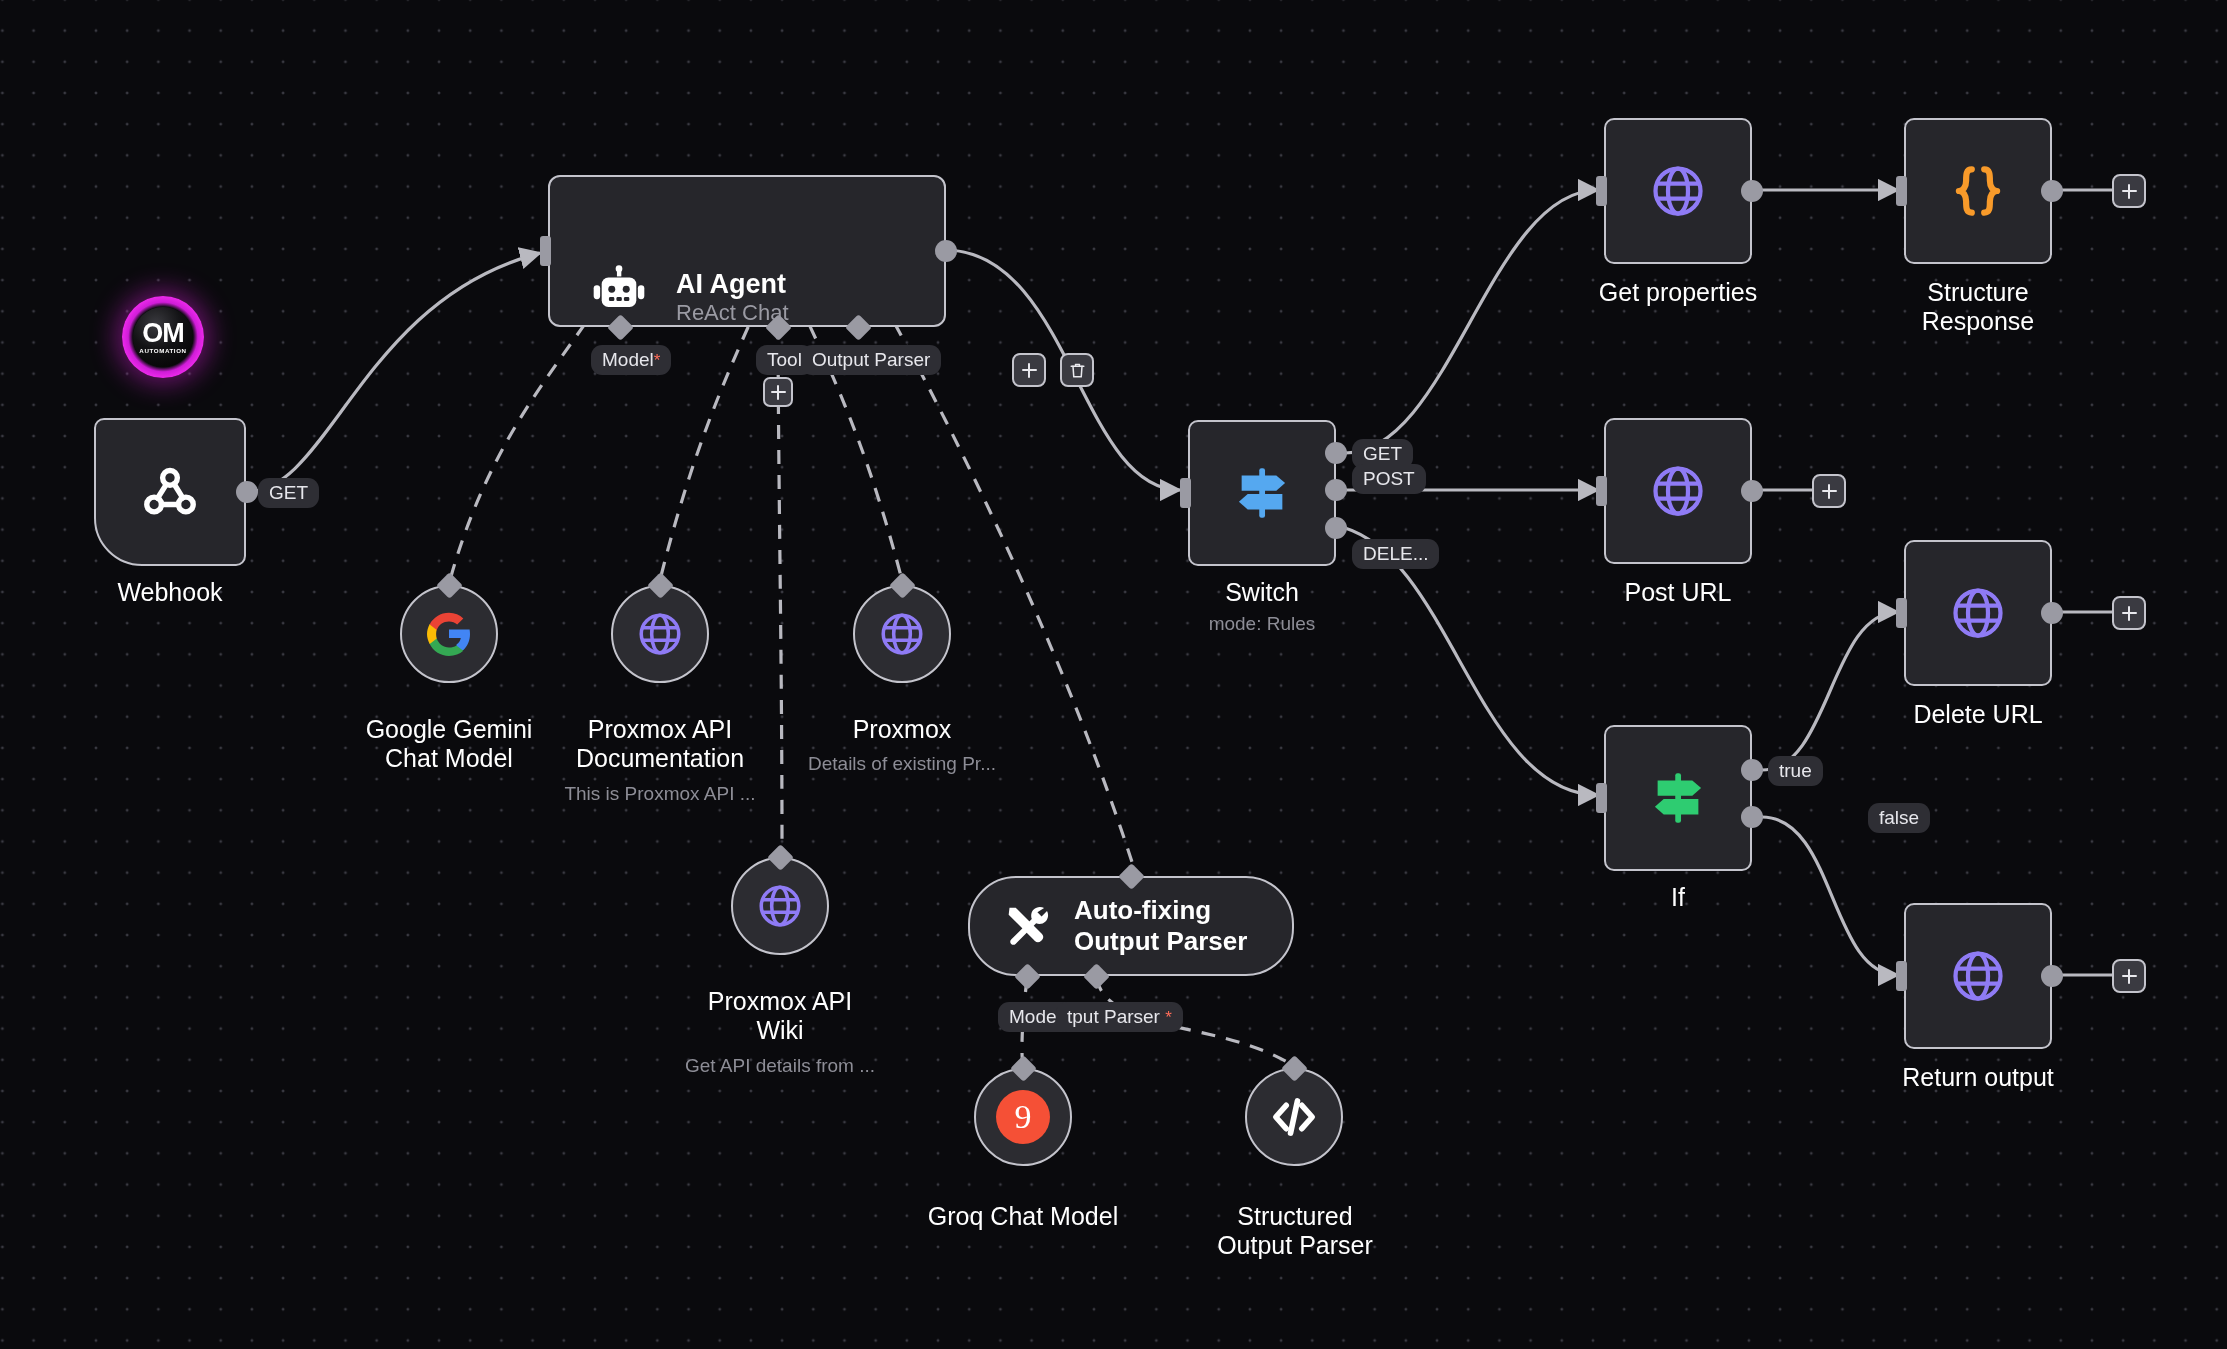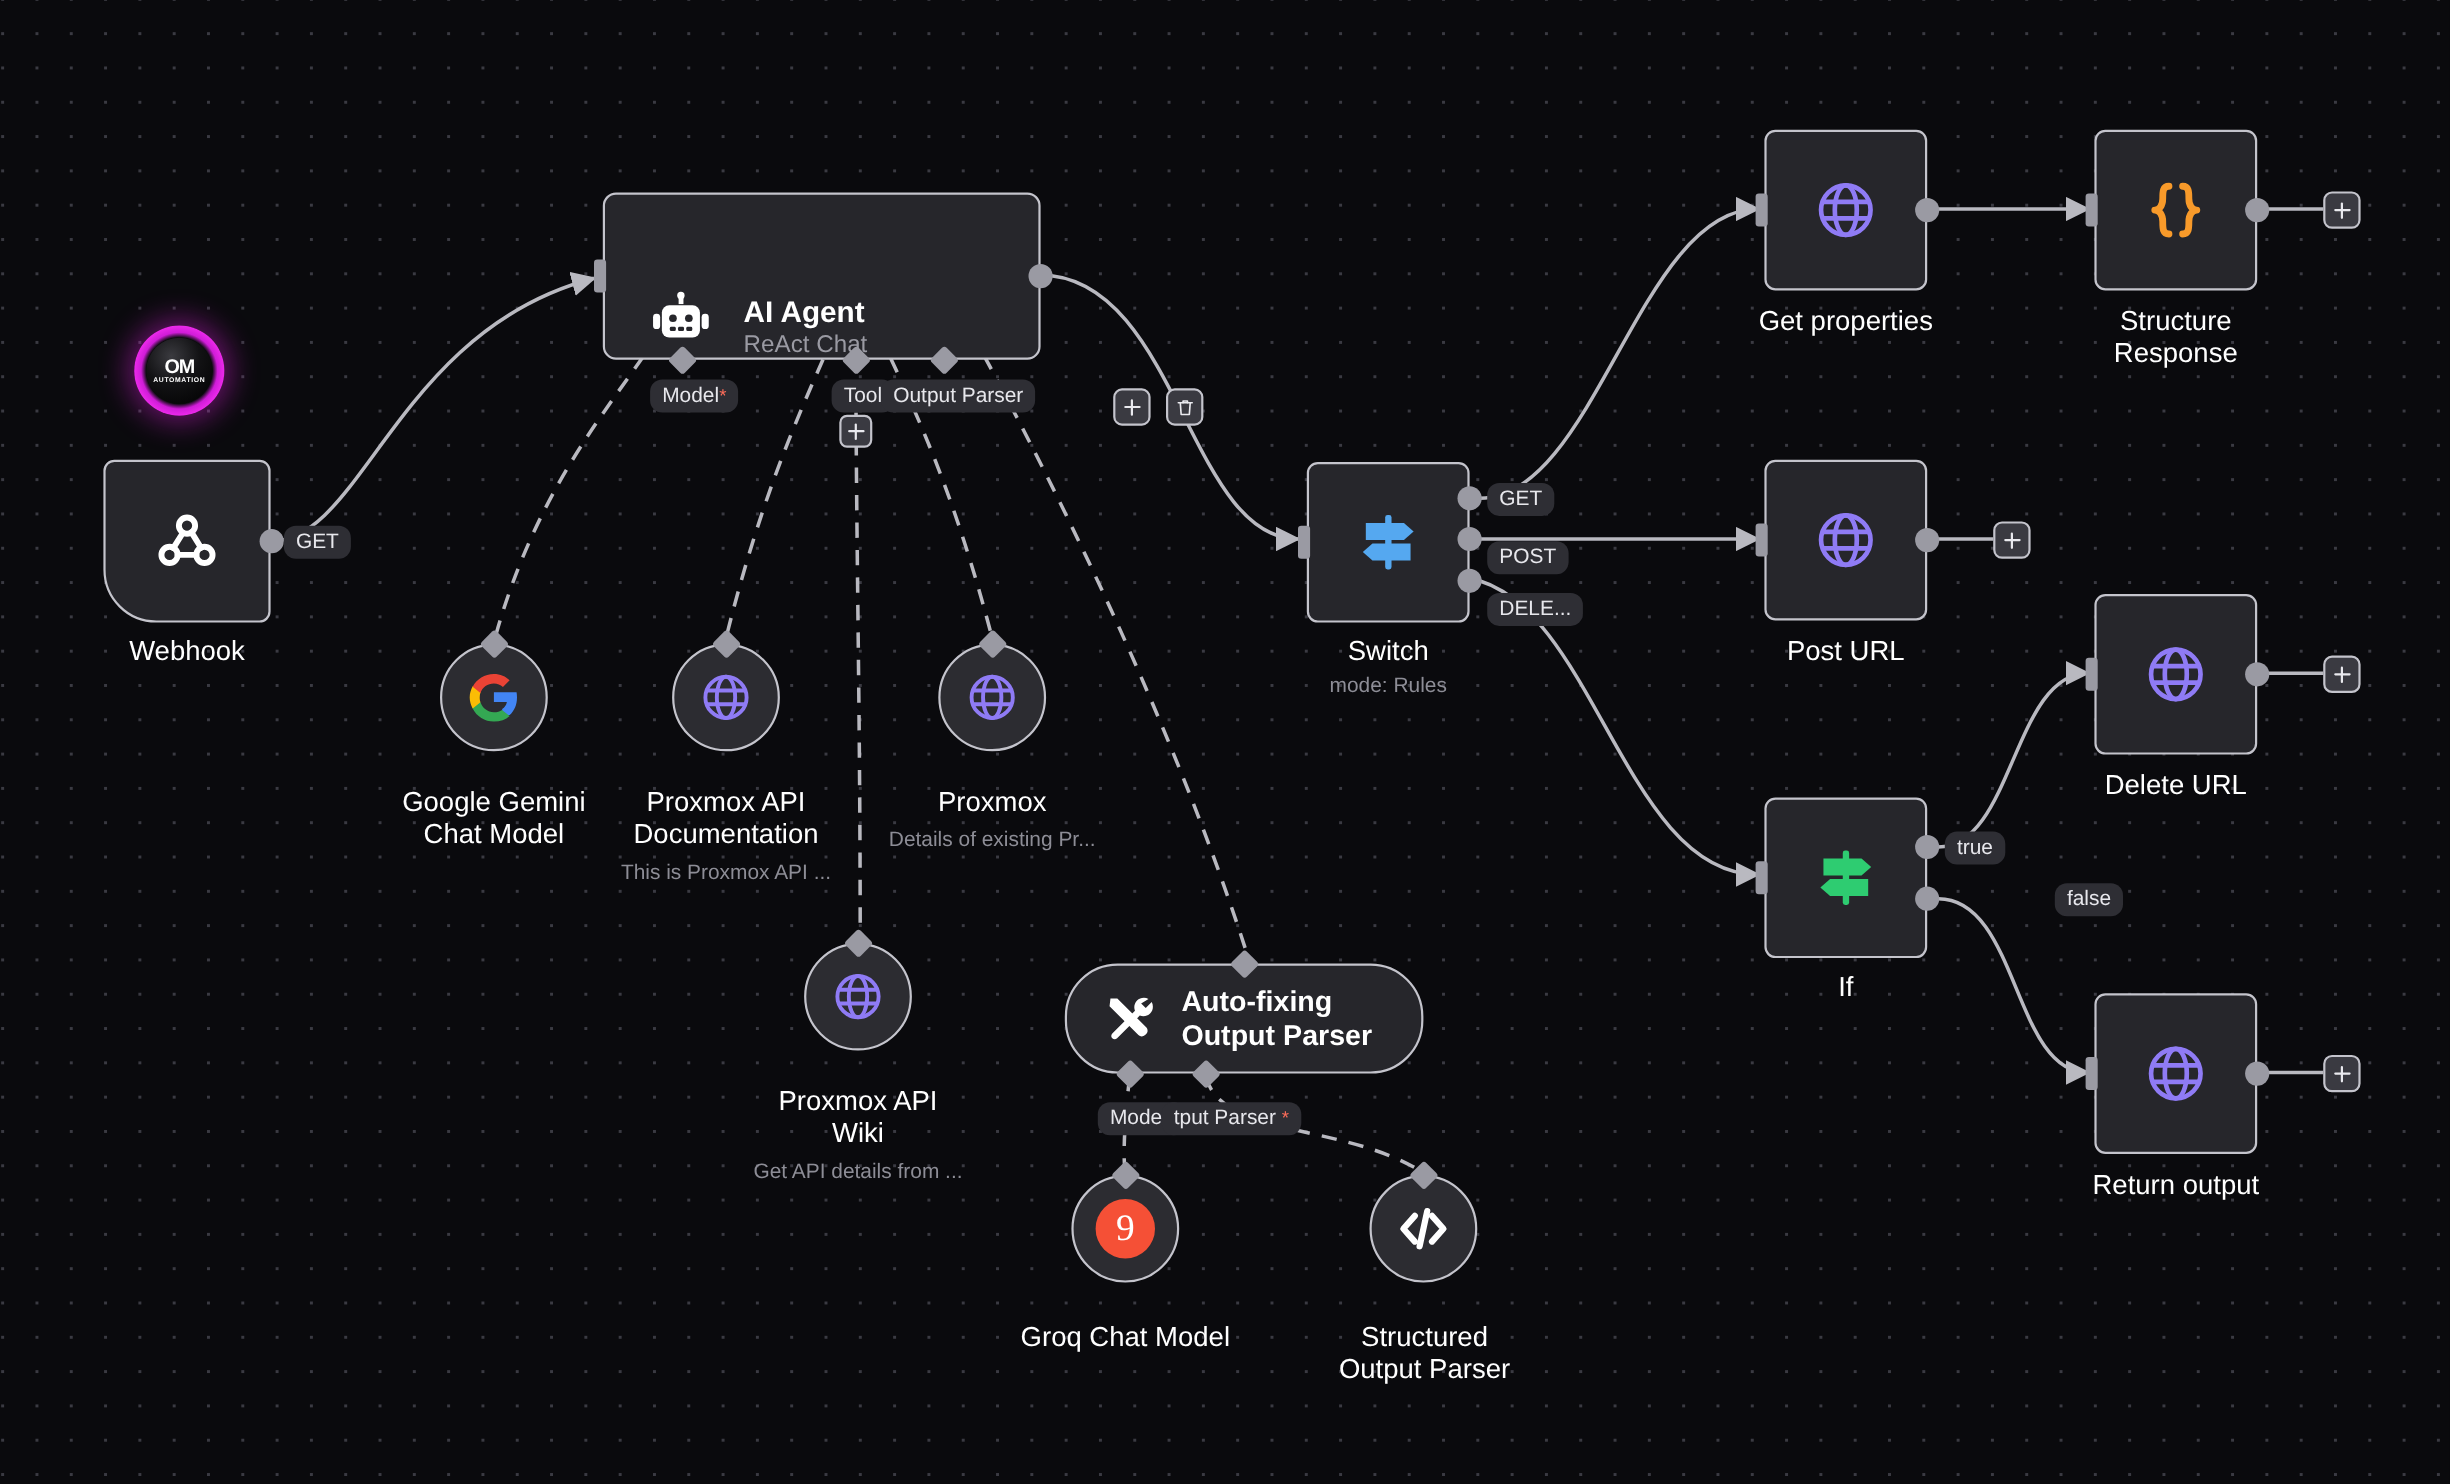--- a/index.html
+++ b/index.html
@@ -151,21 +151,21 @@
     background: radial-gradient(circle at 50% 50%, #0b0b0e 0 52%, #d01cd8 60%, #f42ef0 74%, #b814c0 90%, rgba(150,10,160,0) 100%);
     display: flex; align-items: center; justify-content: center;
     box-shadow: 0 0 26px 6px rgba(220,30,220,0.45);
   }
   .om-inner {
     width: 60px; height: 60px; border-radius: 50%;
     background: radial-gradient(circle at 38% 28%, #3a3a3f 0%, #121214 45%, #000 100%);
     display: flex; flex-direction: column; align-items: center; justify-content: center;
     gap: 1px;
   }
-  .om-mark { color: #fff; font-size: 18px; font-weight: 700; letter-spacing: -1px; line-height: 1; }
+  .om-mark { color: #fff; font-size: 27px; font-weight: 700; letter-spacing: -1px; line-height: 1; }
   .om-sub { color: #fff; font-size: 6.2px; font-weight: 700; letter-spacing: 0.6px; line-height: 1; }
 </style>
 </head>
 <body>
 
 <div id="canvas">
 
   <svg class="edges" viewBox="0 0 2227 1349">
     <defs>
       <marker id="arw" viewBox="0 0 10 10" refX="9" refY="5" markerWidth="7" markerHeight="7" orient="auto-start-reverse">
@@ -396,21 +396,21 @@
         <path d="M4.6 5.6 H17.2 L20.4 8.4 L17.2 11.2 H4.6 Z"></path>
         <path d="M19.4 12.4 H6.8 L3.6 15.2 L6.8 18 H19.4 Z"></path>
       </g>
     </svg>
   </div>
   <div class="port-in" style="left:1180px; top:478px;"></div>
   <div class="port-out" style="left:1325px; top:442px;"></div>
   <div class="port-out" style="left:1325px; top:479px;"></div>
   <div class="port-out" style="left:1325px; top:517px;"></div>
   <div class="conn-label" style="left:1352px; top:439px;">GET</div>
-  <div class="conn-label" style="left:1352px; top:492px;">POST</div>
+  <div class="conn-label" style="left:1352px; top:464px;">POST</div>
   <div class="conn-label" style="left:1352px; top:514px;margin-top:25px;">DELE...</div>
   <div class="node-label" style="left:1152px; top:578px; width:220px;">Switch</div>
   <div class="node-sublabel" style="left:1152px; top:613px; width:220px;">mode: Rules</div>
 
   <div class="node" style="left:1604px; top:725px; width:148px; height:146px;">
     <svg width="66" height="66" viewBox="0 0 24 24">
       <g fill="#2ecc71">
         <rect x="11" y="3" width="2.1" height="18" rx="0.8"></rect>
         <path d="M4.6 5.6 H17.2 L20.4 8.4 L17.2 11.2 H4.6 Z"></path>
         <path d="M19.4 12.4 H6.8 L3.6 15.2 L6.8 18 H19.4 Z"></path>

